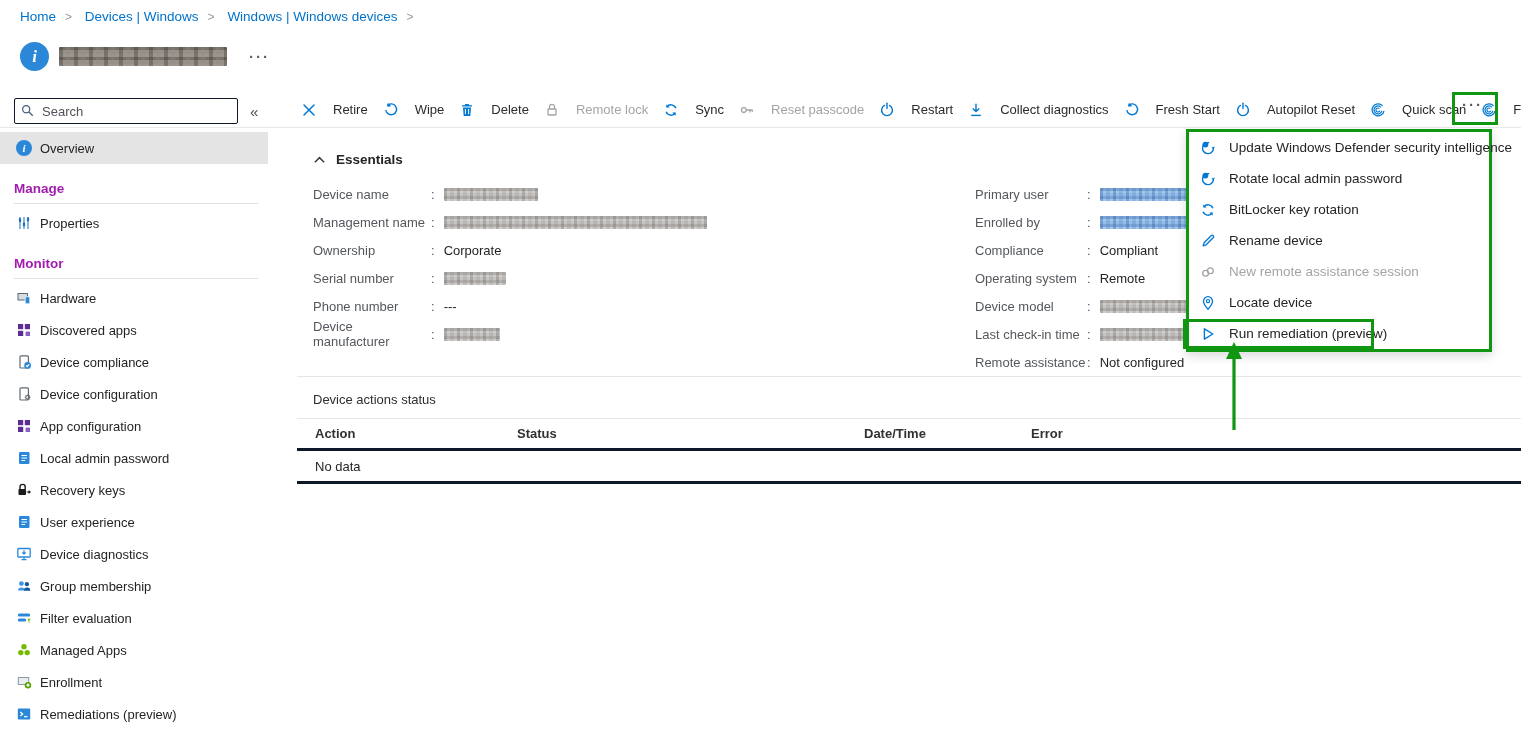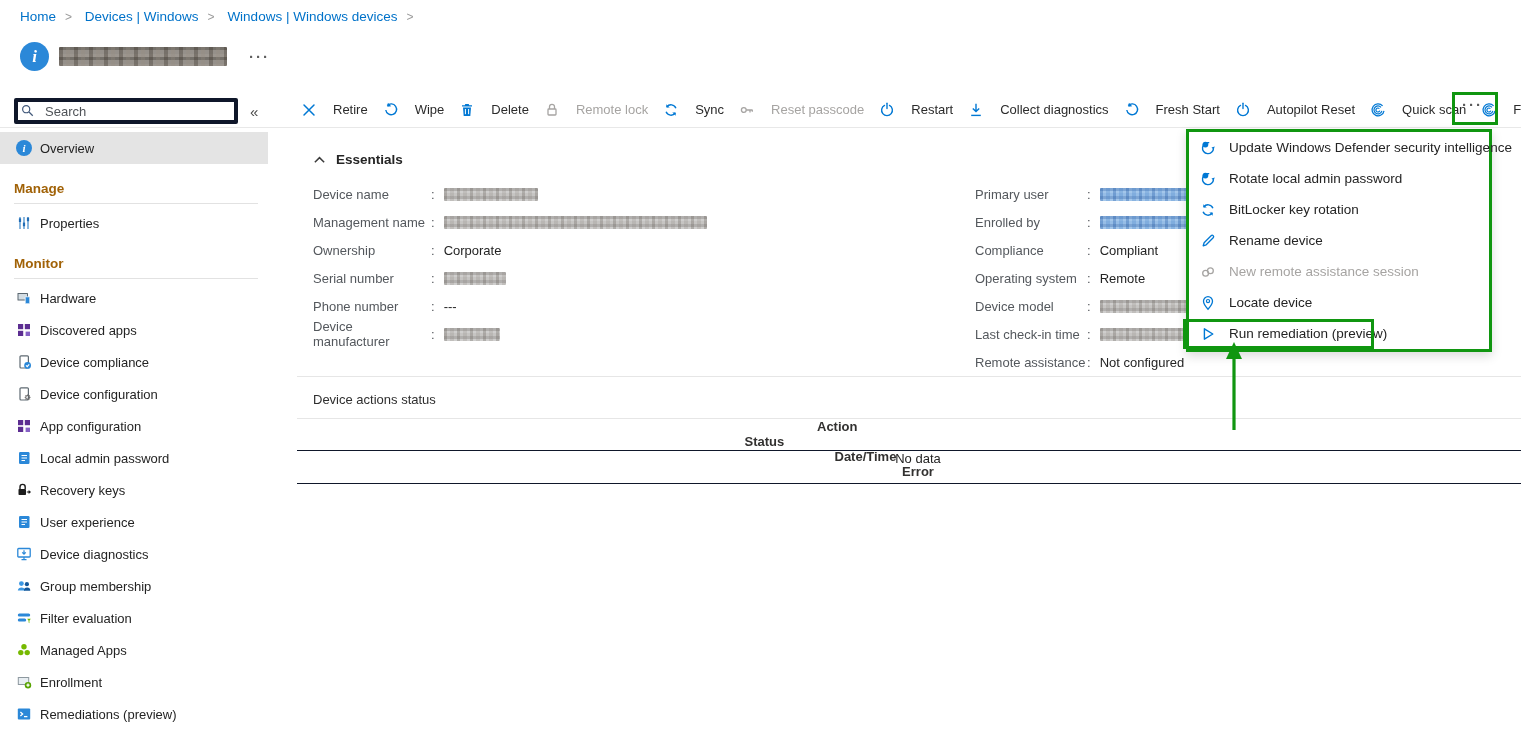--- a/index.html
+++ b/index.html
@@ -34,29 +34,29 @@
   .rx-title { width:168px; height:19px; margin-left:10px; background-color:#95908a;
     background-image:
       linear-gradient(90deg, rgba(60,52,44,.35) 25%, transparent 25% 50%, rgba(150,140,128,.25) 50% 75%, transparent 75%),
       linear-gradient(rgba(40,36,32,.30) 33%, transparent 33% 66%, rgba(180,172,160,.22) 66%);
     background-size:15px 7px, 11px 10px; }
 
   
   .sidebar { position:absolute; left:0; top:92px; width:268px; bottom:0; }
   .search-row { display:flex; align-items:center; margin:6px 0 0 14px; }
   .search-box { position:relative; width:224px; }
-  .search-box input { width:100%; height:26px; border:4px solid #0f172a; border-radius:2px;
+  .search-box input { width:100%; height:26px; border:1px solid #0f172a; border-radius:2px;
     padding:0 6px 0 27px; font-size:13px; font-family:inherit; color:#323130; outline:none; }
   .search-box input::placeholder { color:#4f5358; opacity:1; }
   .search-box .mag { position:absolute; left:6px; top:5px; }
   .collapse { margin-left:12px; color:#4a4a4a; font-size:15px; cursor:pointer; }
   .nav-item { height:32px; display:flex; align-items:center; padding-left:16px; gap:8px;
     color:#242424; cursor:pointer; white-space:nowrap; }
   .nav-item.selected { background:#e4e4e4; margin-top:8px; }
-  .group-title { font-weight:700; font-size:13.5px; color:#a16207; padding:17px 0 7px 14px; }
+  .group-title { font-weight:700; font-size:13.5px; color:#a21caf; padding:17px 0 7px 14px; }
   .side-divider { height:1px; background:#e2e2e2; margin:0 10px 3px 14px; }
   .nav-ic { width:16px; height:16px; flex:0 0 auto; }
 
   
   .full-divider { position:absolute; left:0; right:0; top:127px; height:1px; background:#e8e8e8; }
   .main { position:absolute; left:297px; top:92px; right:0; bottom:0; }
   .toolbar { display:flex; align-items:center; height:35px; gap:15px; padding-left:4px;
     font-size:13px; white-space:nowrap; }
   .tb-btn { display:flex; align-items:center; gap:16px; cursor:pointer; color:#2b2b2b; }
   .tb-btn .ic { color:#0078d4; }
@@ -76,21 +76,21 @@
   .col-right .field .lbl { width:112px; }
   .colon { color:#54585d; margin-right:9px; }
   .colon::before { content:":"; }
   .val { color:#242424; }
   .sec-divider { height:1px; background:#e6e6e6; margin-left:-16px; }
 
   
   .das-title { margin-top:15px; color:#2e2e2e; }
   .das-table { margin-top:11px; margin-left:-16px; }
   .das-row { display:flex; align-items:center; height:33px; padding-left:18px;
-    border-bottom:1px solid #0f172a;flex-direction:column; }
+    border-bottom:3px solid #0f172a; }
   .das-row.head { border-top:1px solid #e6e6e6; font-weight:700; color:#323130; }
   .c1 { width:202px; } .c2 { width:347px; } .c3 { width:167px; } .c4 { flex:1; }
 
   
   .ctx { position:absolute; left:1186px; top:129px; width:306px; background:#fff;
     border:3px solid #109610; box-shadow:0 4px 10px rgba(0,0,0,.15); z-index:50; }
   .ctx-item { height:31px; display:flex; align-items:center; gap:13px; padding-left:11px;
     font-size:13.5px; color:#242424; cursor:pointer; white-space:nowrap; }
   .ctx-item .ic { color:#0078d4; flex:0 0 auto; }
   .ctx-item.disabled { color:#a6a4a2; cursor:default; }

